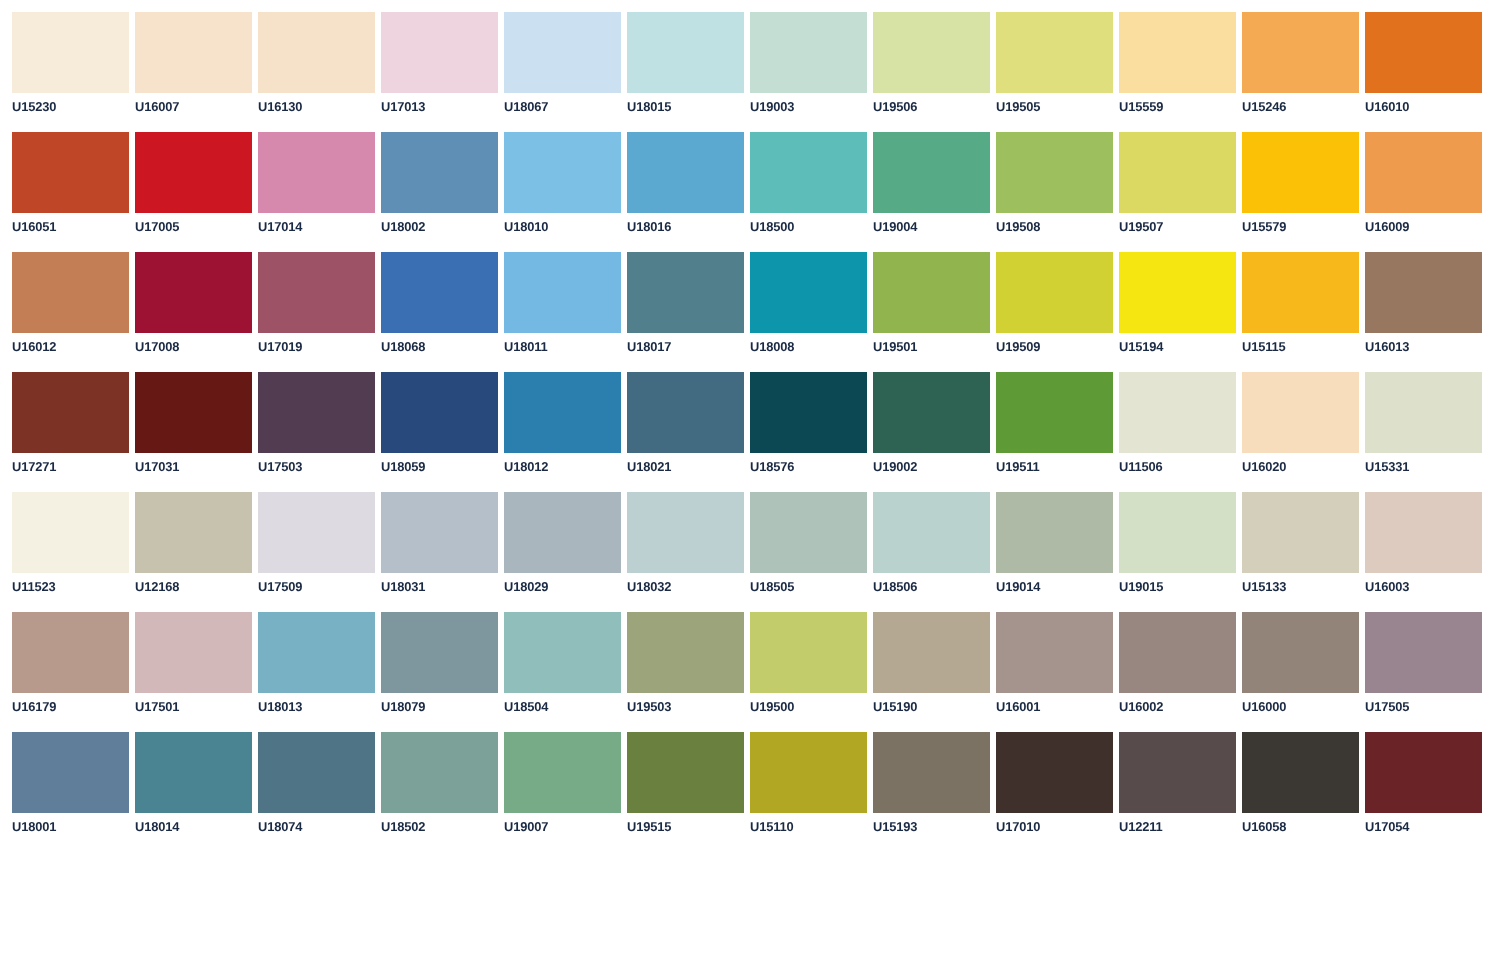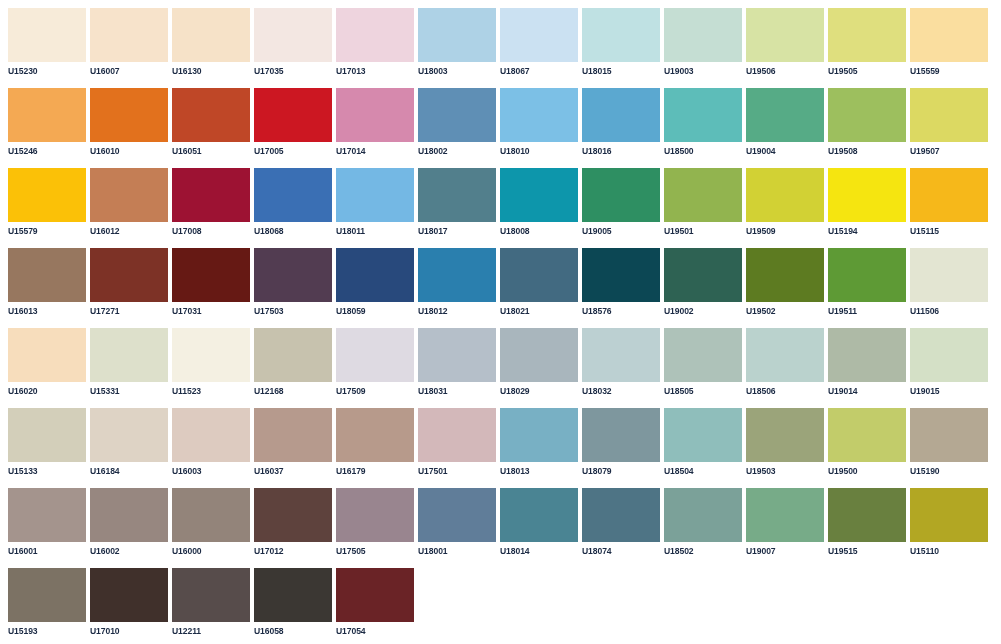--- a/index.html
+++ b/index.html
@@ -54,32 +54,24 @@
     </div>
     <div class="cell">
       <span class="chip" title="#f7e3cb" style="background-color: rgb(247, 227, 203);"></span>
       <span class="code">U16007</span>
     </div>
     <div class="cell">
       <span class="chip" title="#f6e2c8" style="background-color: rgb(246, 226, 200);"></span>
       <span class="code">U16130</span>
     </div>
     <div class="cell">
-      <span class="chip" title="#f3e7e2" style="background-color: rgb(243, 231, 226);"></span>
-      <span class="code">U17035</span>
-    </div>
-    <div class="cell">
       <span class="chip" title="#eed4de" style="background-color: rgb(238, 212, 222);"></span>
       <span class="code">U17013</span>
     </div>
     <div class="cell">
-      <span class="chip" title="#aed2e6" style="background-color: rgb(174, 210, 230);"></span>
-      <span class="code">U18003</span>
-    </div>
-    <div class="cell">
       <span class="chip" title="#cbe1f2" style="background-color: rgb(203, 225, 242);"></span>
       <span class="code">U18067</span>
     </div>
     <div class="cell">
       <span class="chip" title="#bfe1e3" style="background-color: rgb(191, 225, 227);"></span>
       <span class="code">U18015</span>
     </div>
     <div class="cell">
       <span class="chip" title="#c5ded3" style="background-color: rgb(197, 222, 211);"></span>
       <span class="code">U19003</span>
@@ -142,48 +134,52 @@
     </div>
     <div class="cell">
       <span class="chip" title="#dcd962" style="background-color: rgb(220, 217, 98);"></span>
       <span class="code">U19507</span>
     </div>
     <div class="cell">
       <span class="chip" title="#fbc107" style="background-color: rgb(251, 193, 7);"></span>
       <span class="code">U15579</span>
     </div>
     <div class="cell">
+      <span class="chip" title="#ef9b4d" style="background-color: rgb(239, 155, 77);"></span>
+      <span class="code">U16009</span>
+    </div>
+    <div class="cell">
       <span class="chip" title="#c47e55" style="background-color: rgb(196, 126, 85);"></span>
       <span class="code">U16012</span>
     </div>
     <div class="cell">
       <span class="chip" title="#9d1233" style="background-color: rgb(157, 18, 51);"></span>
       <span class="code">U17008</span>
     </div>
     <div class="cell">
+      <span class="chip" title="#9d5365" style="background-color: rgb(157, 83, 101);"></span>
+      <span class="code">U17019</span>
+    </div>
+    <div class="cell">
       <span class="chip" title="#3a6fb4" style="background-color: rgb(58, 111, 180);"></span>
       <span class="code">U18068</span>
     </div>
     <div class="cell">
       <span class="chip" title="#74b8e4" style="background-color: rgb(116, 184, 228);"></span>
       <span class="code">U18011</span>
     </div>
     <div class="cell">
       <span class="chip" title="#527f8c" style="background-color: rgb(82, 127, 140);"></span>
       <span class="code">U18017</span>
     </div>
     <div class="cell">
       <span class="chip" title="#0d96ab" style="background-color: rgb(13, 150, 171);"></span>
       <span class="code">U18008</span>
     </div>
     <div class="cell">
-      <span class="chip" title="#2e8f62" style="background-color: rgb(46, 143, 98);"></span>
-      <span class="code">U19005</span>
-    </div>
-    <div class="cell">
       <span class="chip" title="#92b44f" style="background-color: rgb(146, 180, 79);"></span>
       <span class="code">U19501</span>
     </div>
     <div class="cell">
       <span class="chip" title="#d2d134" style="background-color: rgb(210, 209, 52);"></span>
       <span class="code">U19509</span>
     </div>
     <div class="cell">
       <span class="chip" title="#f5e510" style="background-color: rgb(245, 229, 16);"></span>
       <span class="code">U15194</span>
@@ -222,24 +218,20 @@
     </div>
     <div class="cell">
       <span class="chip" title="#0c4754" style="background-color: rgb(12, 71, 84);"></span>
       <span class="code">U18576</span>
     </div>
     <div class="cell">
       <span class="chip" title="#2e6253" style="background-color: rgb(46, 98, 83);"></span>
       <span class="code">U19002</span>
     </div>
     <div class="cell">
-      <span class="chip" title="#5d7b21" style="background-color: rgb(93, 123, 33);"></span>
-      <span class="code">U19502</span>
-    </div>
-    <div class="cell">
       <span class="chip" title="#5e9a35" style="background-color: rgb(94, 154, 53);"></span>
       <span class="code">U19511</span>
     </div>
     <div class="cell">
       <span class="chip" title="#e3e5d2" style="background-color: rgb(227, 229, 210);"></span>
       <span class="code">U11506</span>
     </div>
     <div class="cell">
       <span class="chip" title="#f7ddbc" style="background-color: rgb(247, 221, 188);"></span>
       <span class="code">U16020</span>
@@ -286,32 +278,24 @@
     </div>
     <div class="cell">
       <span class="chip" title="#d4e0c6" style="background-color: rgb(212, 224, 198);"></span>
       <span class="code">U19015</span>
     </div>
     <div class="cell">
       <span class="chip" title="#d3cfba" style="background-color: rgb(211, 207, 186);"></span>
       <span class="code">U15133</span>
     </div>
     <div class="cell">
-      <span class="chip" title="#ded3c5" style="background-color: rgb(222, 211, 197);"></span>
-      <span class="code">U16184</span>
-    </div>
-    <div class="cell">
       <span class="chip" title="#ddcbc0" style="background-color: rgb(221, 203, 192);"></span>
       <span class="code">U16003</span>
     </div>
     <div class="cell">
-      <span class="chip" title="#b69a8d" style="background-color: rgb(182, 154, 141);"></span>
-      <span class="code">U16037</span>
-    </div>
-    <div class="cell">
       <span class="chip" title="#b79a8b" style="background-color: rgb(183, 154, 139);"></span>
       <span class="code">U16179</span>
     </div>
     <div class="cell">
       <span class="chip" title="#d3b8ba" style="background-color: rgb(211, 184, 186);"></span>
       <span class="code">U17501</span>
     </div>
     <div class="cell">
       <span class="chip" title="#78b0c4" style="background-color: rgb(120, 176, 196);"></span>
       <span class="code">U18013</span>
@@ -340,24 +324,20 @@
       <span class="chip" title="#a4948d" style="background-color: rgb(164, 148, 141);"></span>
       <span class="code">U16001</span>
     </div>
     <div class="cell">
       <span class="chip" title="#978780" style="background-color: rgb(151, 135, 128);"></span>
       <span class="code">U16002</span>
     </div>
     <div class="cell">
       <span class="chip" title="#93847a" style="background-color: rgb(147, 132, 122);"></span>
       <span class="code">U16000</span>
-    </div>
-    <div class="cell">
-      <span class="chip" title="#5e423d" style="background-color: rgb(94, 66, 61);"></span>
-      <span class="code">U17012</span>
     </div>
     <div class="cell">
       <span class="chip" title="#99858f" style="background-color: rgb(153, 133, 143);"></span>
       <span class="code">U17505</span>
     </div>
     <div class="cell">
       <span class="chip" title="#607d99" style="background-color: rgb(96, 125, 153);"></span>
       <span class="code">U18001</span>
     </div>
     <div class="cell">

